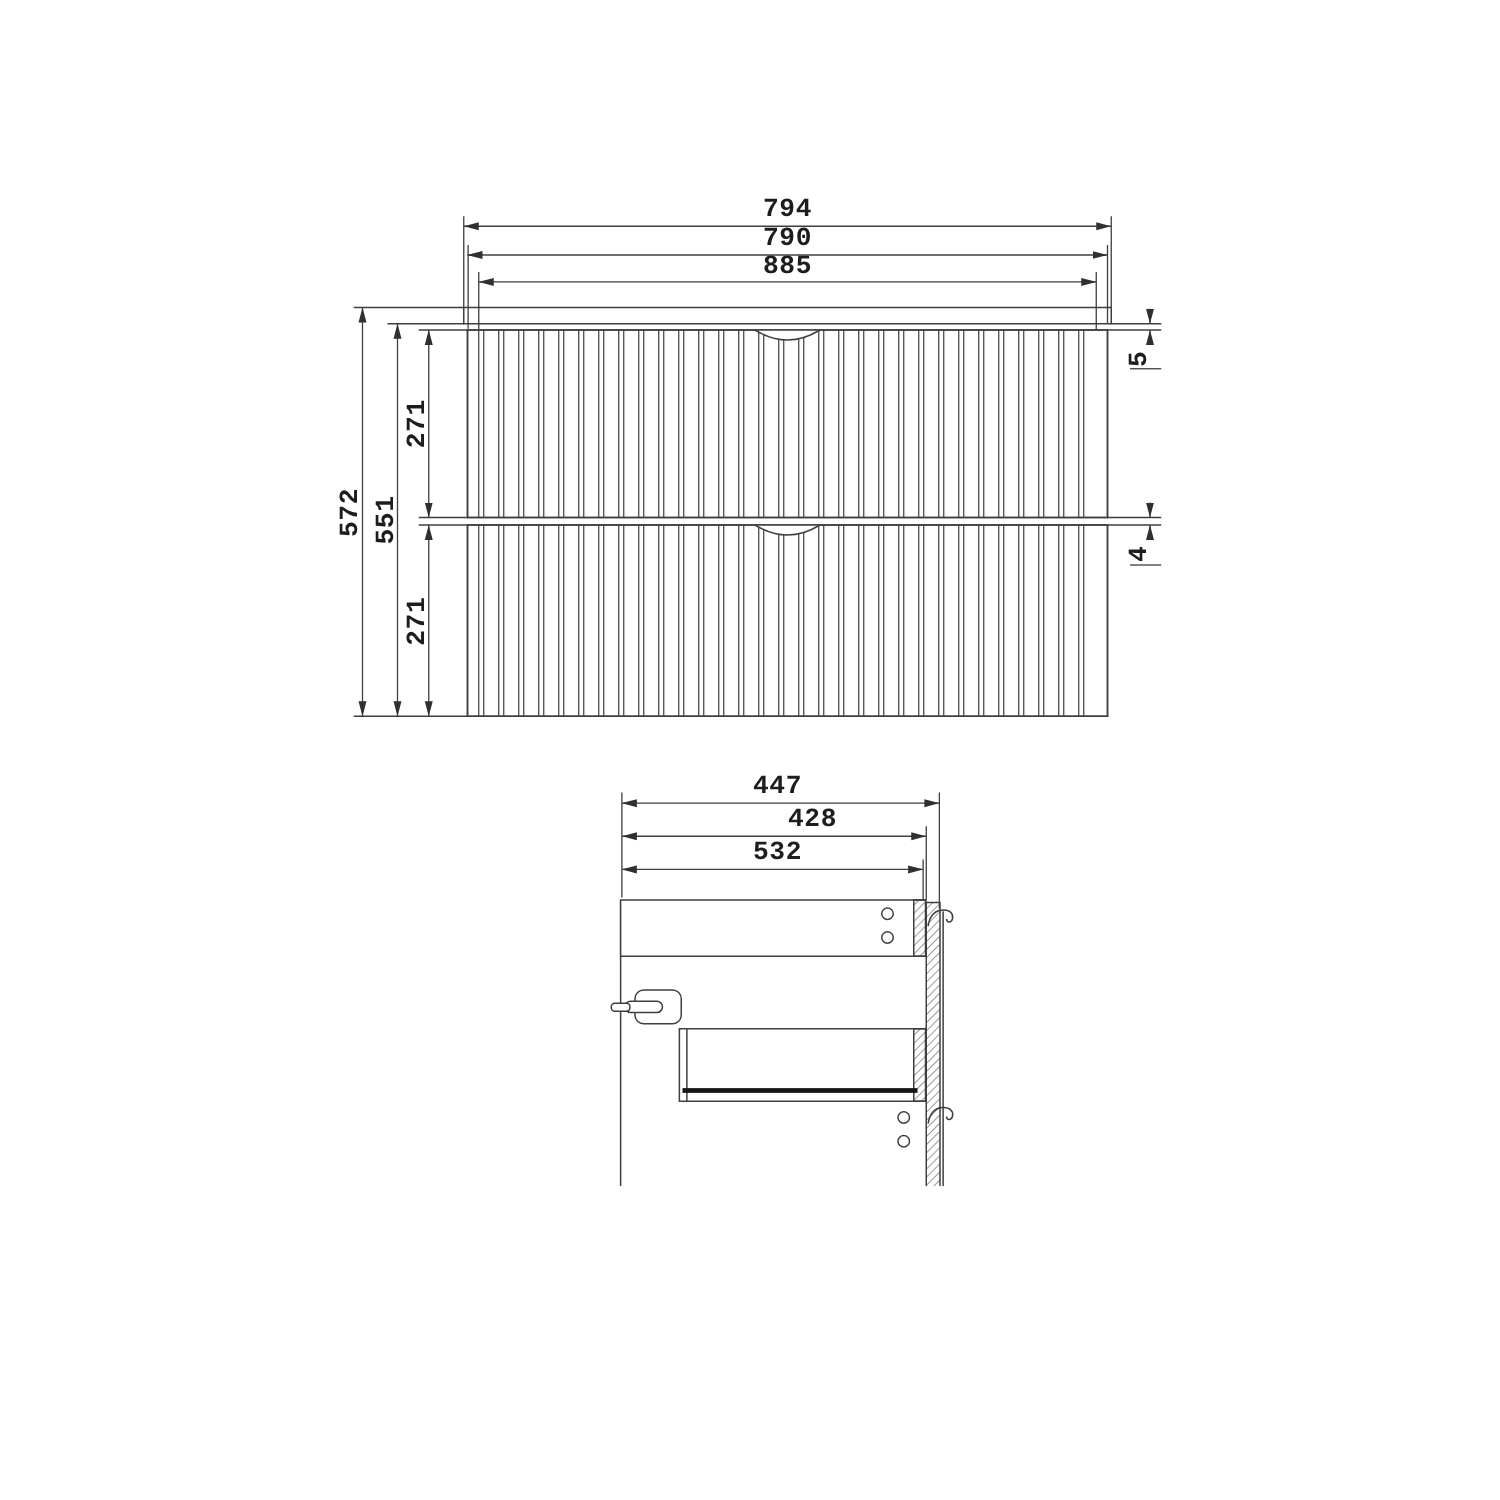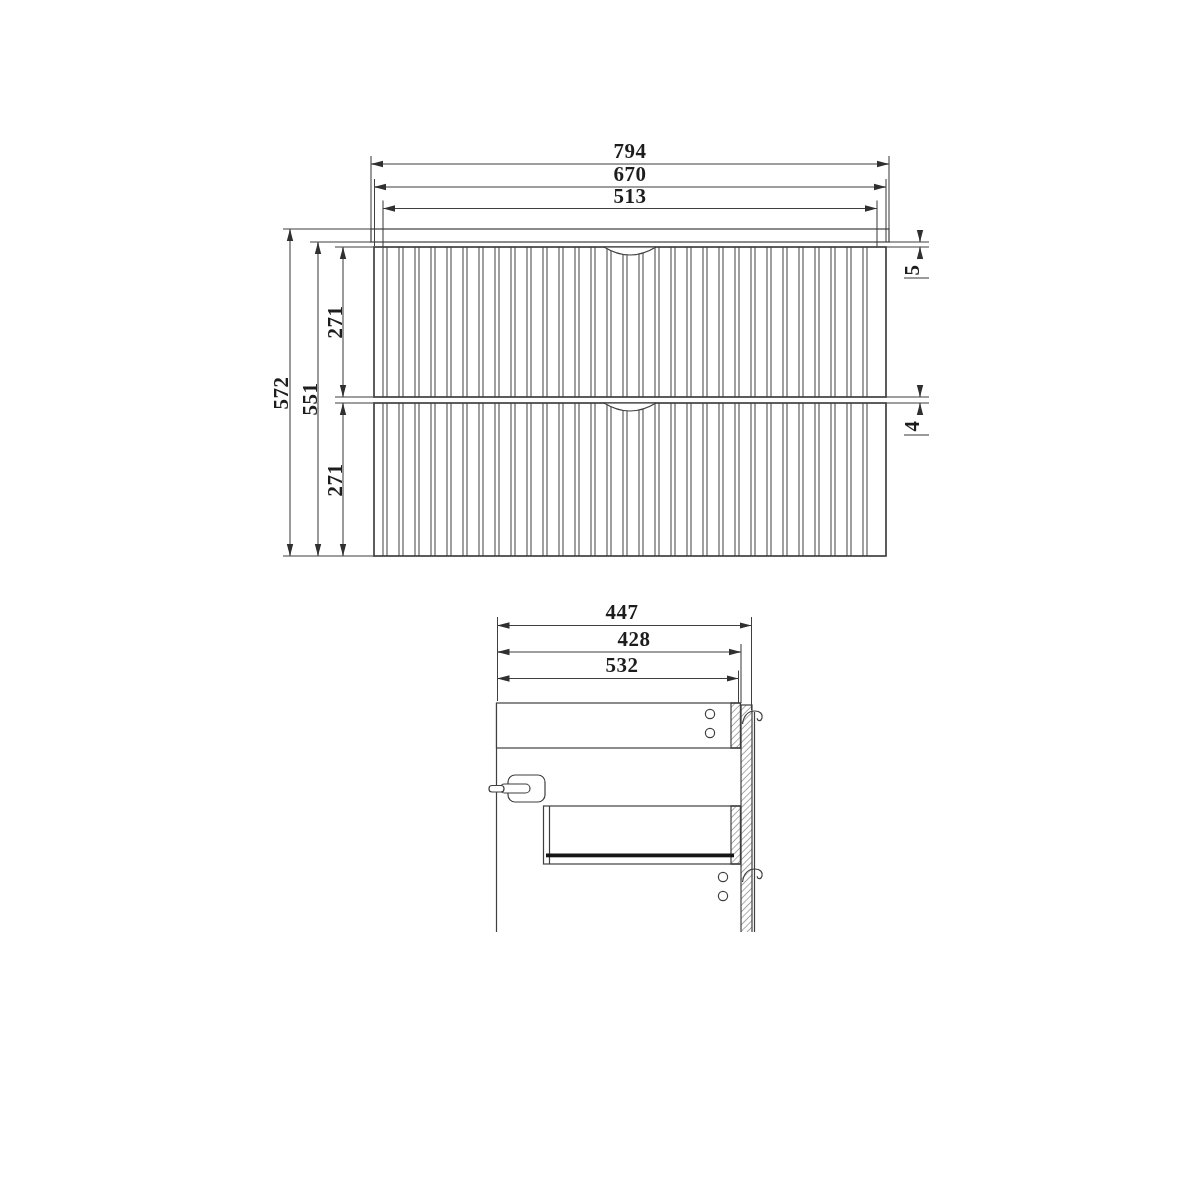--- a/index.html
+++ b/index.html
@@ -1,21 +1,22 @@
 <!DOCTYPE html>
 <html><head>
 <meta charset="utf-8">
 <style>
   html,body{margin:0;padding:0;background:#ffffff;}
   .canvas{
     position:relative;
     width:1200px;height:932px;
     background:#ffffff;
-    font-family:Liberation Serif, serif;
+    font-family:Liberation Mono, monospace;
     overflow:hidden;
+    margin-top:17px;
   }
   .canvas svg{position:absolute;left:0;top:0;}
   .dim,.dimv{
     position:absolute;
     font-size:21px;
     font-weight:700;
     letter-spacing:.5px;
     color:#1d1d1d;
     white-space:nowrap;
     line-height:1;
@@ -152,27 +153,27 @@
       <line x1="497.5" y1="678.5" x2="738.5" y2="678.5" marker-start="url(#arr)" marker-end="url(#arr)"></line>
       <line x1="497.5" y1="617" x2="497.5" y2="701"></line>
       <line x1="751.5" y1="617" x2="751.5" y2="710"></line>
       <line x1="741" y1="644" x2="741" y2="703"></line>
       <line x1="738.5" y1="670.5" x2="738.5" y2="703"></line>
     </g>
   </g>
 </svg>
 
   <div class="dim" style="left:630px;top:162px;">794</div>
-  <div class="dim" style="left:630px;top:185px;">670</div>
-  <div class="dim" style="left:630px;top:206.5px;">513</div>
+  <div class="dim" style="left:630px;top:185px;">790</div>
+  <div class="dim" style="left:630px;top:206.5px;">885</div>
 
   <div class="dimv" style="left:281px;top:392.5px;">572</div>
   <div class="dimv" style="left:309.5px;top:399px;">551</div>
   <div class="dimv" style="left:334.5px;top:322px;">271</div>
   <div class="dimv" style="left:334.5px;top:479.5px;">271</div>
   <div class="dimv" style="left:911.5px;top:269.5px;">5</div>
   <div class="dimv" style="left:911.5px;top:426px;">4</div>
 
   <div class="dim" style="left:622px;top:623px;text-align:right;">447</div>
-  <div class="dim" style="left:634px;top:649.5px;">428</div>
+  <div class="dim" style="left:650px;top:649.5px;">428</div>
   <div class="dim" style="left:622px;top:676px;">532</div>
 
 </div>
 
 </body></html>

